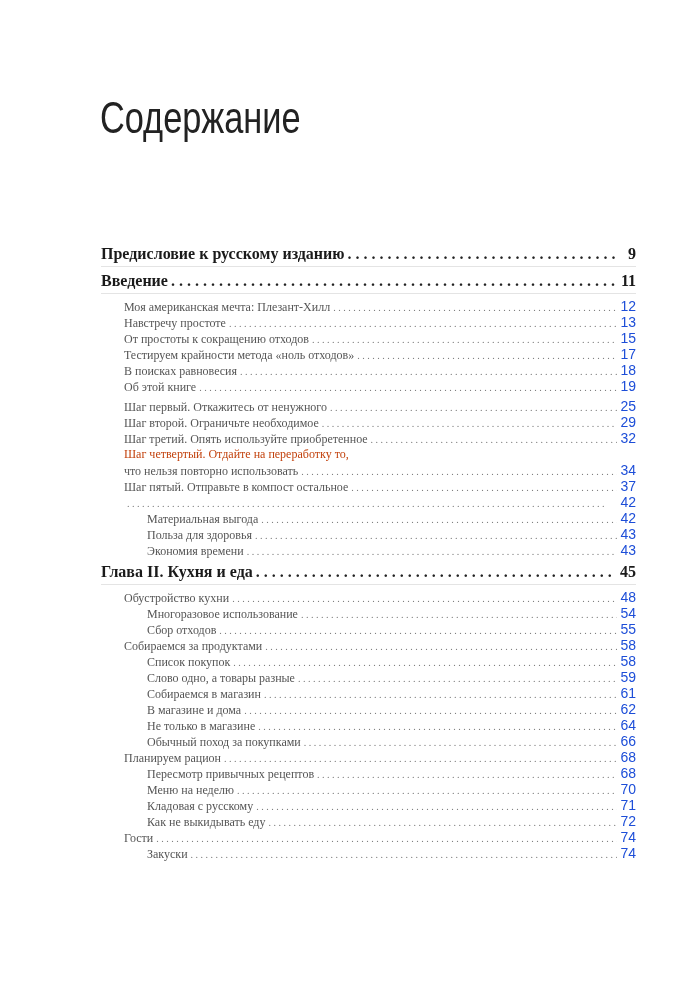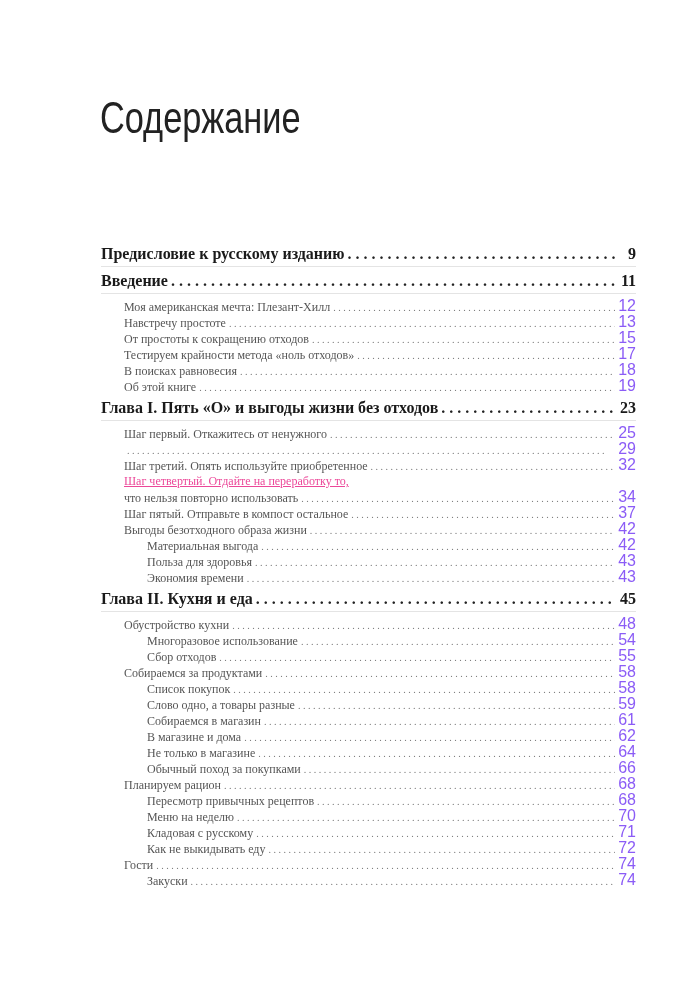--- a/index.html
+++ b/index.html
@@ -25,22 +25,22 @@
   }
   .row .page { flex: 0 0 auto; text-align: right; }
   .lvl1 { font-size: 16px; font-weight: bold; height: 25px; line-height: 25px; margin-top: 1px;
           border-bottom: 1px solid #e4e4e4; }
   .lvl1 .dots { font-size: 16px; color: #222; }
   .lvl1 .page { min-width: 18px; }
   .lvl2 { font-size: 12px; color: #555; height: 16px; line-height: 16px; padding-left: 23px; }
   .lvl2 .dots { font-size: 10px; color: #777; }
   .lvl3 { font-size: 12px; color: #555; height: 16px; line-height: 16px; padding-left: 46px; }
   .lvl3 .dots { font-size: 10px; color: #777; }
-  .lvl2 .page, .lvl3 .page { font-family: "Liberation Sans", "DejaVu Sans", sans-serif; font-size: 16px; color: #8b5cf6; min-width: 14px; }
-  .wrap1 { font-size: 12px; color: #ec4899; height: 16px; line-height: 16px; padding-left: 23px; text-decoration: underline; }
+  .lvl2 .page, .lvl3 .page { font-family: "Liberation Sans", "DejaVu Sans", sans-serif; font-size: 14px; color: #1d4ed8; min-width: 14px; }
+  .wrap1 { font-size: 12px; color: #c2410c; height: 16px; line-height: 16px; padding-left: 23px; }
   .gap { height: 4px; }
 </style>
 </head>
 <body>
 
 <div class="page-title">Содержание</div>
 
 <div class="toc">
   <div class="row lvl1">
       <span class="label">Предисловие к русскому изданию</span>
@@ -77,53 +77,48 @@
       <span class="label">В поисках равновесия</span>
       <span class="dots"></span>
       <span class="page">18</span>
     </div>
   <div class="row lvl2">
       <span class="label">Об этой книге</span>
       <span class="dots"></span>
       <span class="page">19</span>
     </div>
 
-  <div class="row lvl1">
-      <span class="label">Глава I. Пять «О» и выгоды жизни без отходов</span>
-      <span class="dots"></span>
-      <span class="page">23</span>
-    </div>
   <div class="gap"></div>
   <div class="row lvl2">
       <span class="label">Шаг первый. Откажитесь от ненужного</span>
       <span class="dots"></span>
       <span class="page">25</span>
     </div>
   <div class="row lvl2">
+      <span class="label">Шаг второй. Ограничьте необходимое</span>
       <span class="dots"></span>
       <span class="page">29</span>
     </div>
   <div class="row lvl2">
       <span class="label">Шаг третий. Опять используйте приобретенное</span>
       <span class="dots"></span>
       <span class="page">32</span>
     </div>
   <div class="wrap1">Шаг четвертый. Отдайте на переработку то,</div>
   <div class="row lvl2">
       <span class="label">что нельзя повторно использовать</span>
       <span class="dots"></span>
       <span class="page">34</span>
     </div>
   <div class="row lvl2">
       <span class="label">Шаг пятый. Отправьте в компост остальное</span>
       <span class="dots"></span>
       <span class="page">37</span>
     </div>
   <div class="row lvl2">
-      <span class="label">Выгоды безотходного образа жизни</span>
       <span class="dots"></span>
       <span class="page">42</span>
     </div>
   <div class="row lvl3">
       <span class="label">Материальная выгода</span>
       <span class="dots"></span>
       <span class="page">42</span>
     </div>
   <div class="row lvl3">
       <span class="label">Польза для здоровья</span>

